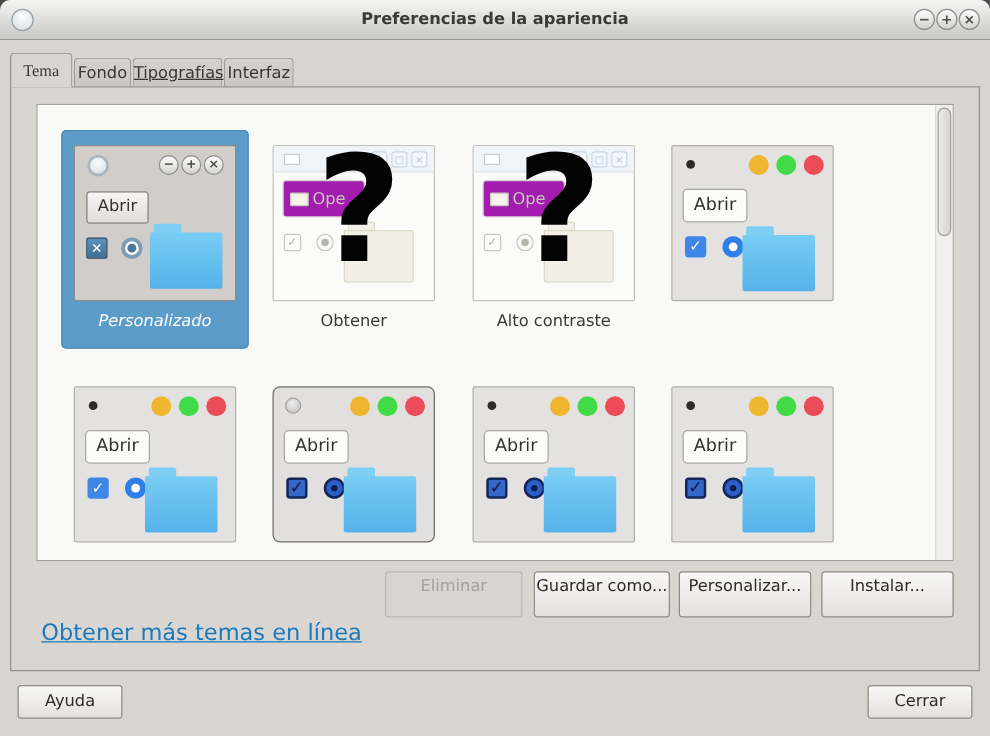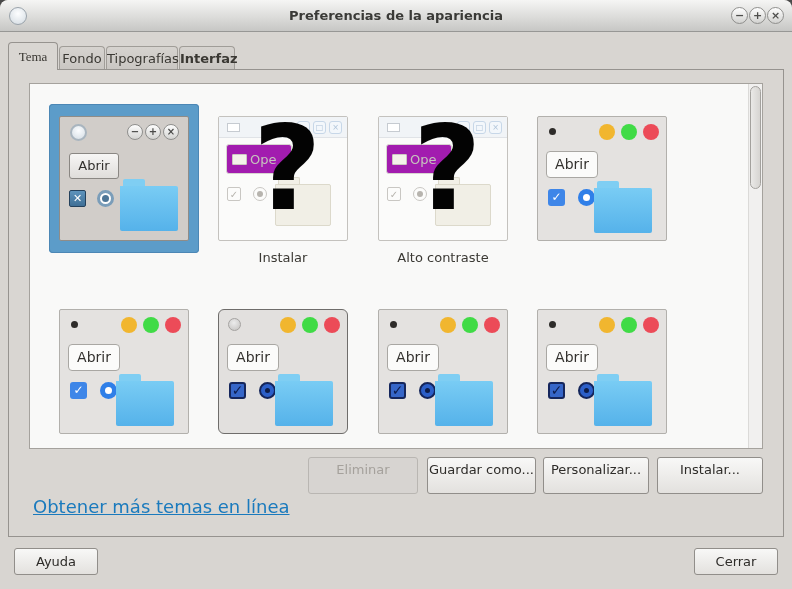--- a/index.html
+++ b/index.html
@@ -201,22 +201,22 @@
     <div class="tb-title">Preferencias de la apariencia</div>
     <div class="tb-controls">
       <div class="tb-btn">−</div>
       <div class="tb-btn">+</div>
       <div class="tb-btn">×</div>
     </div>
   </div>
 
   <div class="tab active" style="left:8px;   width:50px;">Tema</div>
   <div class="tab inactive" style="left:59px;  width:46px;">Fondo</div>
-  <div class="tab inactive" style="left:106px; width:72px;">Tipografías</div>
-  <div class="tab inactive" style="left:179px; width:56px;font-weight:bold;">Interfaz</div>
+  <div class="tab inactive" style="left:106px; width:72px;text-decoration:underline;">Tipografías</div>
+  <div class="tab inactive" style="left:179px; width:56px;">Interfaz</div>
 
   <div class="panel"></div>
 
   <div class="list">
 
     <div class="cell selected" style="left:19px; top:20px;">
       <div class="mini custom">
         <span class="m-circle-icon"></span>
         <span class="m-cbtns">
           <span class="m-cbtn">−</span>
@@ -224,20 +224,21 @@
           <span class="m-cbtn">×</span>
         </span>
         <span class="m-btn">Abrir</span>
         <span class="m-check custom-check">✕</span>
         <span class="m-radio custom-radio"></span>
         <span class="folder blue">
             <i class="ftab"></i>
             <i class="fbody"></i>
           </span>
       </div>
+      <div class="cell-label">Personalizado</div>
     </div>
 
     <div class="cell" style="left:178px; top:20px;">
       <div class="mini adwaita">
         <span class="a-titlebar"></span>
         <span class="a-icon"></span>
         <span class="a-btns">
           <span class="a-btn">−</span>
           <span class="a-btn">□</span>
           <span class="a-btn">×</span>
@@ -247,21 +248,21 @@
           <span class="a-open-label">Ope</span>
         </span>
         <span class="a-check">✓</span>
         <span class="a-radio"></span>
         <span class="folder beige">
             <i class="ftab"></i>
             <i class="fbody"></i>
           </span>
         <span class="missing-glyph">?</span>
       </div>
-      <div class="cell-label">Instalar</div>
+      <div class="cell-label">Obtener</div>
     </div>
 
     <div class="cell" style="left:338px; top:20px;">
       <div class="mini adwaita">
         <span class="a-titlebar"></span>
         <span class="a-icon"></span>
         <span class="a-btns">
           <span class="a-btn">−</span>
           <span class="a-btn">□</span>
           <span class="a-btn">×</span>

